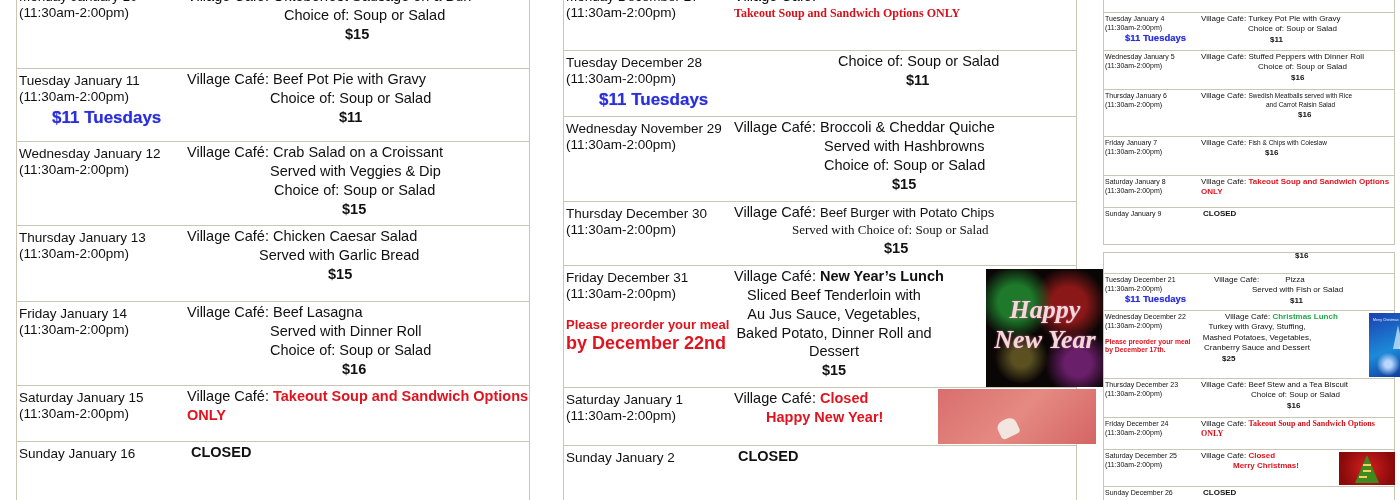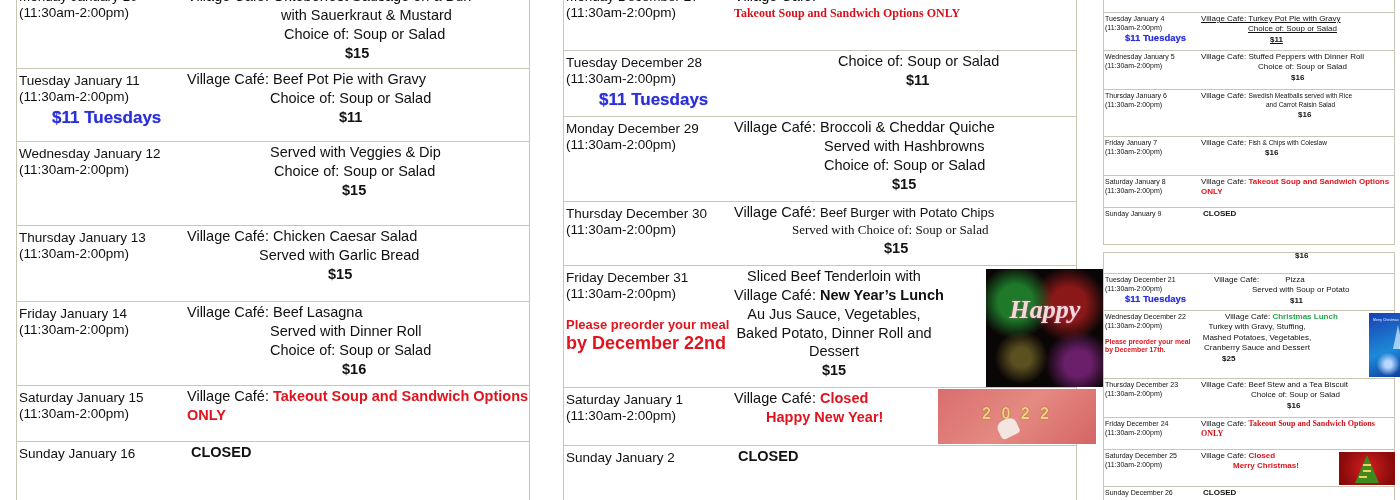--- a/index.html
+++ b/index.html
@@ -32,21 +32,20 @@
 
 <div class="panel big" style="left:16px; top:-2px; width:512px; height:504px;">
 
   <div class="row" style="top:0; height:71px;">
     <div class="day" style="top:-9px;">
       <div>Monday January 10</div>
       <div>(11:30am-2:00pm)</div>
     </div>
     <div class="menu" style="left:170px; top:-11px; width:330px;">
       <span class="ln">Village Café: Oktoberfest Sausage on a Bun</span>
-      <span class="ln" style="padding-left:94px;">with Sauerkraut &amp; Mustard</span>
       <span class="ln" style="padding-left:97px;">Choice of: Soup or Salad</span>
       <span class="ln b" style="padding-left:158px;">$15</span>
     </div>
   </div>
 
   <div class="row" style="top:71px; height:73px;">
     <div class="day">
       <div>Tuesday January 11</div>
       <div>(11:30am-2:00pm)</div>
       <div class="tues" style="font-size:17px; padding-left:33px; margin-top:2px;">$11 Tuesdays</div>
@@ -57,20 +56,21 @@
       <span class="ln b" style="padding-left:152px;">$11</span>
     </div>
   </div>
 
   <div class="row" style="top:144px; height:84px;">
     <div class="day">
       <div>Wednesday January 12</div>
       <div>(11:30am-2:00pm)</div>
     </div>
     <div class="menu" style="left:170px; top:1px; width:330px;">
+      <span class="ln">Village Café: Crab Salad on a Croissant</span>
       <span class="ln" style="padding-left:83px;">Served with Veggies &amp; Dip</span>
       <span class="ln" style="padding-left:87px;">Choice of: Soup or Salad</span>
       <span class="ln b" style="padding-left:155px;">$15</span>
     </div>
   </div>
 
   <div class="row" style="top:228px; height:76px;">
     <div class="day">
       <div>Thursday January 13</div>
       <div>(11:30am-2:00pm)</div>
@@ -134,21 +134,21 @@
       <div class="tues" style="font-size:17px; padding-left:33px; margin-top:2px;">$11 Tuesdays</div>
     </div>
     <div class="menu" style="left:170px; top:1px;">
       <span class="ln" style="padding-left:104px;">Choice of: Soup or Salad</span>
       <span class="ln b" style="padding-left:172px;">$11</span>
     </div>
   </div>
 
   <div class="row" style="top:119px; height:85px;">
     <div class="day">
-      <div>Monday December 29</div>
+      <div>Wednesday November 29</div>
       <div>(11:30am-2:00pm)</div>
     </div>
     <div class="menu" style="left:170px; top:1px;">
       <span class="ln">Village Café: Broccoli &amp; Cheddar Quiche</span>
       <span class="ln" style="padding-left:90px;">Served with Hashbrowns</span>
       <span class="ln" style="padding-left:90px;">Choice of: Soup or Salad</span>
       <span class="ln b" style="padding-left:158px;">$15</span>
     </div>
   </div>
 
@@ -165,45 +165,45 @@
   </div>
 
   <div class="row" style="top:268px; height:122px;">
     <div class="day">
       <div>Friday December 31</div>
       <div>(11:30am-2:00pm)</div>
       <div class="red" style="margin-top:14px; font-size:13px;">Please preorder your meal</div>
       <div class="red" style="font-size:18px;">by December 22nd</div>
     </div>
     <div class="menu c" style="left:170px; top:1px; width:200px;">
+      <span class="ln"><span>Village Café: </span><span class="b">New Year’s Lunch</span></span>
       <span class="ln">Sliced Beef Tenderloin with</span>
-      <span class="ln"><span>Village Café: </span><span class="b">New Year’s Lunch</span></span>
       <span class="ln">Au Jus Sauce, Vegetables,</span>
       <span class="ln">Baked Potato, Dinner Roll and</span>
       <span class="ln">Dessert</span>
       <span class="ln b">$15</span>
     </div>
     <div class="img" style="left:395px; top:3px; width:118px; height:118px; background:radial-gradient(circle at 25% 28%, #1e7a2a 0 14%, transparent 30%), radial-gradient(circle at 70% 30%, #8a1818 0 15%, transparent 32%), radial-gradient(circle at 78% 80%, #6a1f6a 0 10%, transparent 25%), radial-gradient(circle at 30% 75%, #5a5020 0 8%, transparent 22%), #0b0606;">
       <div style="position:absolute; left:0; right:0; top:26px; text-align:center; font-family:'Liberation Serif','DejaVu Serif',serif; font-weight:bold; font-style:italic; color:#f3d9d9; font-size:26px; line-height:30px; text-shadow:0 0 2px #c85a8a;">
         <div>Happy</div>
+        <div>New Year</div>
       </div>
     </div>
   </div>
 
   <div class="row" style="top:390px; height:58px;">
     <div class="day">
       <div>Saturday January 1</div>
       <div>(11:30am-2:00pm)</div>
     </div>
     <div class="menu" style="left:170px; top:1px;">
       <span class="ln"><span>Village Café:  </span><span class="red">Closed</span></span>
       <span class="ln red" style="padding-left:32px;">Happy New Year!</span>
     </div>
     <div class="img" style="left:347px; top:1px; width:158px; height:55px; background:linear-gradient(135deg,#d86e6e,#e58a82 50%,#d46565);">
-      <div style="position:absolute; left:0; right:0; top:16px; text-align:center; font-weight:bold; color:#f0d37a; font-size:16px; letter-spacing:3px; text-shadow:0 0 1px #6a3a00;">2 0 2 2</div>
       <div style="position:absolute; left:60px; top:30px; width:20px; height:18px; background:#f3e6e0; border-radius:40% 40% 20% 20%; transform:rotate(-25deg);"></div>
     </div>
   </div>
 
   <div class="row" style="top:448px; height:56px; border-bottom:none;">
     <div class="day">
       <div>Sunday January 2</div>
     </div>
     <div class="menu b" style="left:174px; top:1px;">CLOSED</div>
   </div>
@@ -211,21 +211,21 @@
 
 <div class="panel small" style="left:1103px; top:-2px; width:290px; height:246px; border-bottom:1px solid #c9c6b6;">
   <div class="row" style="top:0; height:15px;"></div>
 
   <div class="row" style="top:15px; height:38px;">
     <div class="day">
       <div>Tuesday January 4</div>
       <div>(11:30am-2:00pm)</div>
       <div class="tues" style="font-size:9.5px; padding-left:20px;">$11 Tuesdays</div>
     </div>
-    <div class="menu" style="left:97px; top:1px;text-decoration:underline;">
+    <div class="menu" style="left:97px; top:1px;">
       <span class="ln">Village Café: Turkey Pot Pie with Gravy</span>
       <span class="ln" style="padding-left:47px;">Choice of: Soup or Salad</span>
       <span class="ln b" style="padding-left:69px;">$11</span>
     </div>
   </div>
 
   <div class="row" style="top:53px; height:39px;">
     <div class="day">
       <div>Wednesday January 5</div>
       <div>(11:30am-2:00pm)</div>
@@ -285,21 +285,21 @@
   </div>
 
   <div class="row" style="top:21px; height:37px;">
     <div class="day">
       <div>Tuesday December 21</div>
       <div>(11:30am-2:00pm)</div>
       <div class="tues" style="font-size:9.5px; padding-left:20px;">$11 Tuesdays</div>
     </div>
     <div class="menu" style="left:110px; top:1px;">
       <span class="ln"><span>Village Café:</span><span style="padding-left:26px;">Pizza</span></span>
-      <span class="ln" style="padding-left:38px;">Served with Soup or Potato</span>
+      <span class="ln" style="padding-left:38px;">Served with Fish or Salad</span>
       <span class="ln b" style="padding-left:76px;">$11</span>
     </div>
   </div>
 
   <div class="row" style="top:58px; height:68px;">
     <div class="day">
       <div>Wednesday December 22</div>
       <div>(11:30am-2:00pm)</div>
       <div class="red" style="margin-top:8px; font-size:6.8px;">Please preorder your meal</div>
       <div class="red" style="font-size:6.8px;">by December 17th.</div>

